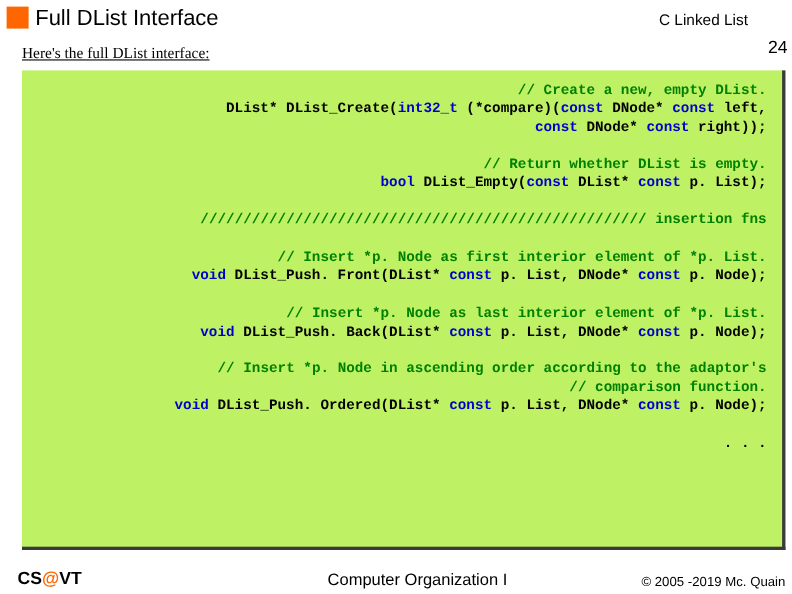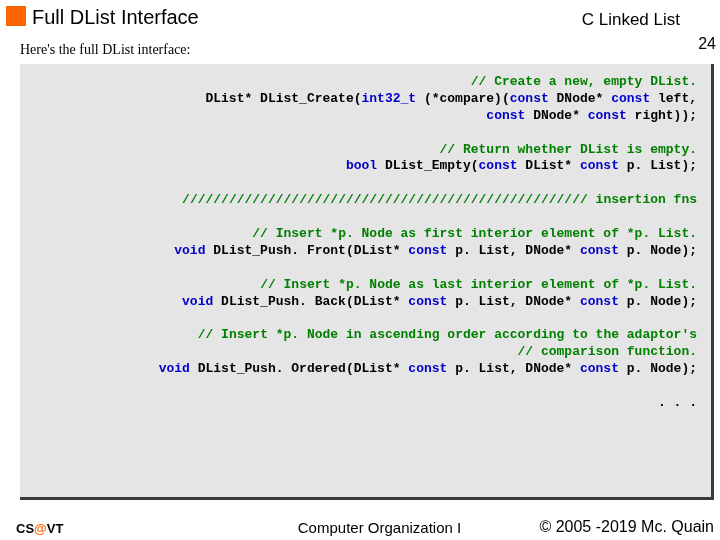--- a/index.html
+++ b/index.html
@@ -24,81 +24,82 @@
     top: 6px;
     left: 32px;
     font-size: 20px;
     color: #000;
     font-weight: normal;
   }
   .course-topic {
     position: absolute;
     top: 10px;
     right: 40px;
-    font-size: 17px;
+    font-size: 14px;
     color: #000;
   }
   .slide-number {
     position: absolute;
     top: 8px;
     right: 4px;
     font-size: 16px;
     color: #000;
     margin-top: 27px;
   }
   .intro-line {
     position: absolute;
     top: 42px;
     left: 20px;
     font-family: Georgia, 'Times New Roman', serif;
     font-size: 14px;
     color: #000;
+    text-decoration: underline;
   }
   .code-box {
     position: absolute;
     top: 64px;
     left: 20px;
     right: 6px;
     bottom: 40px;
-    background: #e5e5e5;
+    background: #bef264;
     border-right: 3px solid #3a3a3a;
     border-bottom: 3px solid #3a3a3a;
     padding: 10px 14px;
     font-family: "Courier New", Courier, monospace;
     font-size: 13px;
     color: #000;
     line-height: 1.3;
     white-space: pre;
   }
   .cm { color: #008000; }
   .kw { color: #0000cc; } 
   .b { font-weight: bold; }
   .footer-left {
     position: absolute;
     bottom: 4px;
     left: 16px;
-    font-size: 13px;
+    font-size: 16px;
     color: #000;
   }
   .footer-left .at { color: #ff6600; }
   .footer-center {
     position: absolute;
     bottom: 4px;
     left: 0;
     right: 0;
     text-align: center;
     font-size: 15px;
     color: #000;
     margin-left: 39px;
   }
   .footer-right {
     position: absolute;
     bottom: 4px;
     right: 6px;
-    font-size: 16px;
+    font-size: 12px;
     color: #000;
     margin-top: 21px;
   }
 </style>
 </head>
 <body>
 
 <div class="orange-square"></div>
 <div class="slide-title">Full DList Interface</div>
 <div class="course-topic">C Linked List</div>

